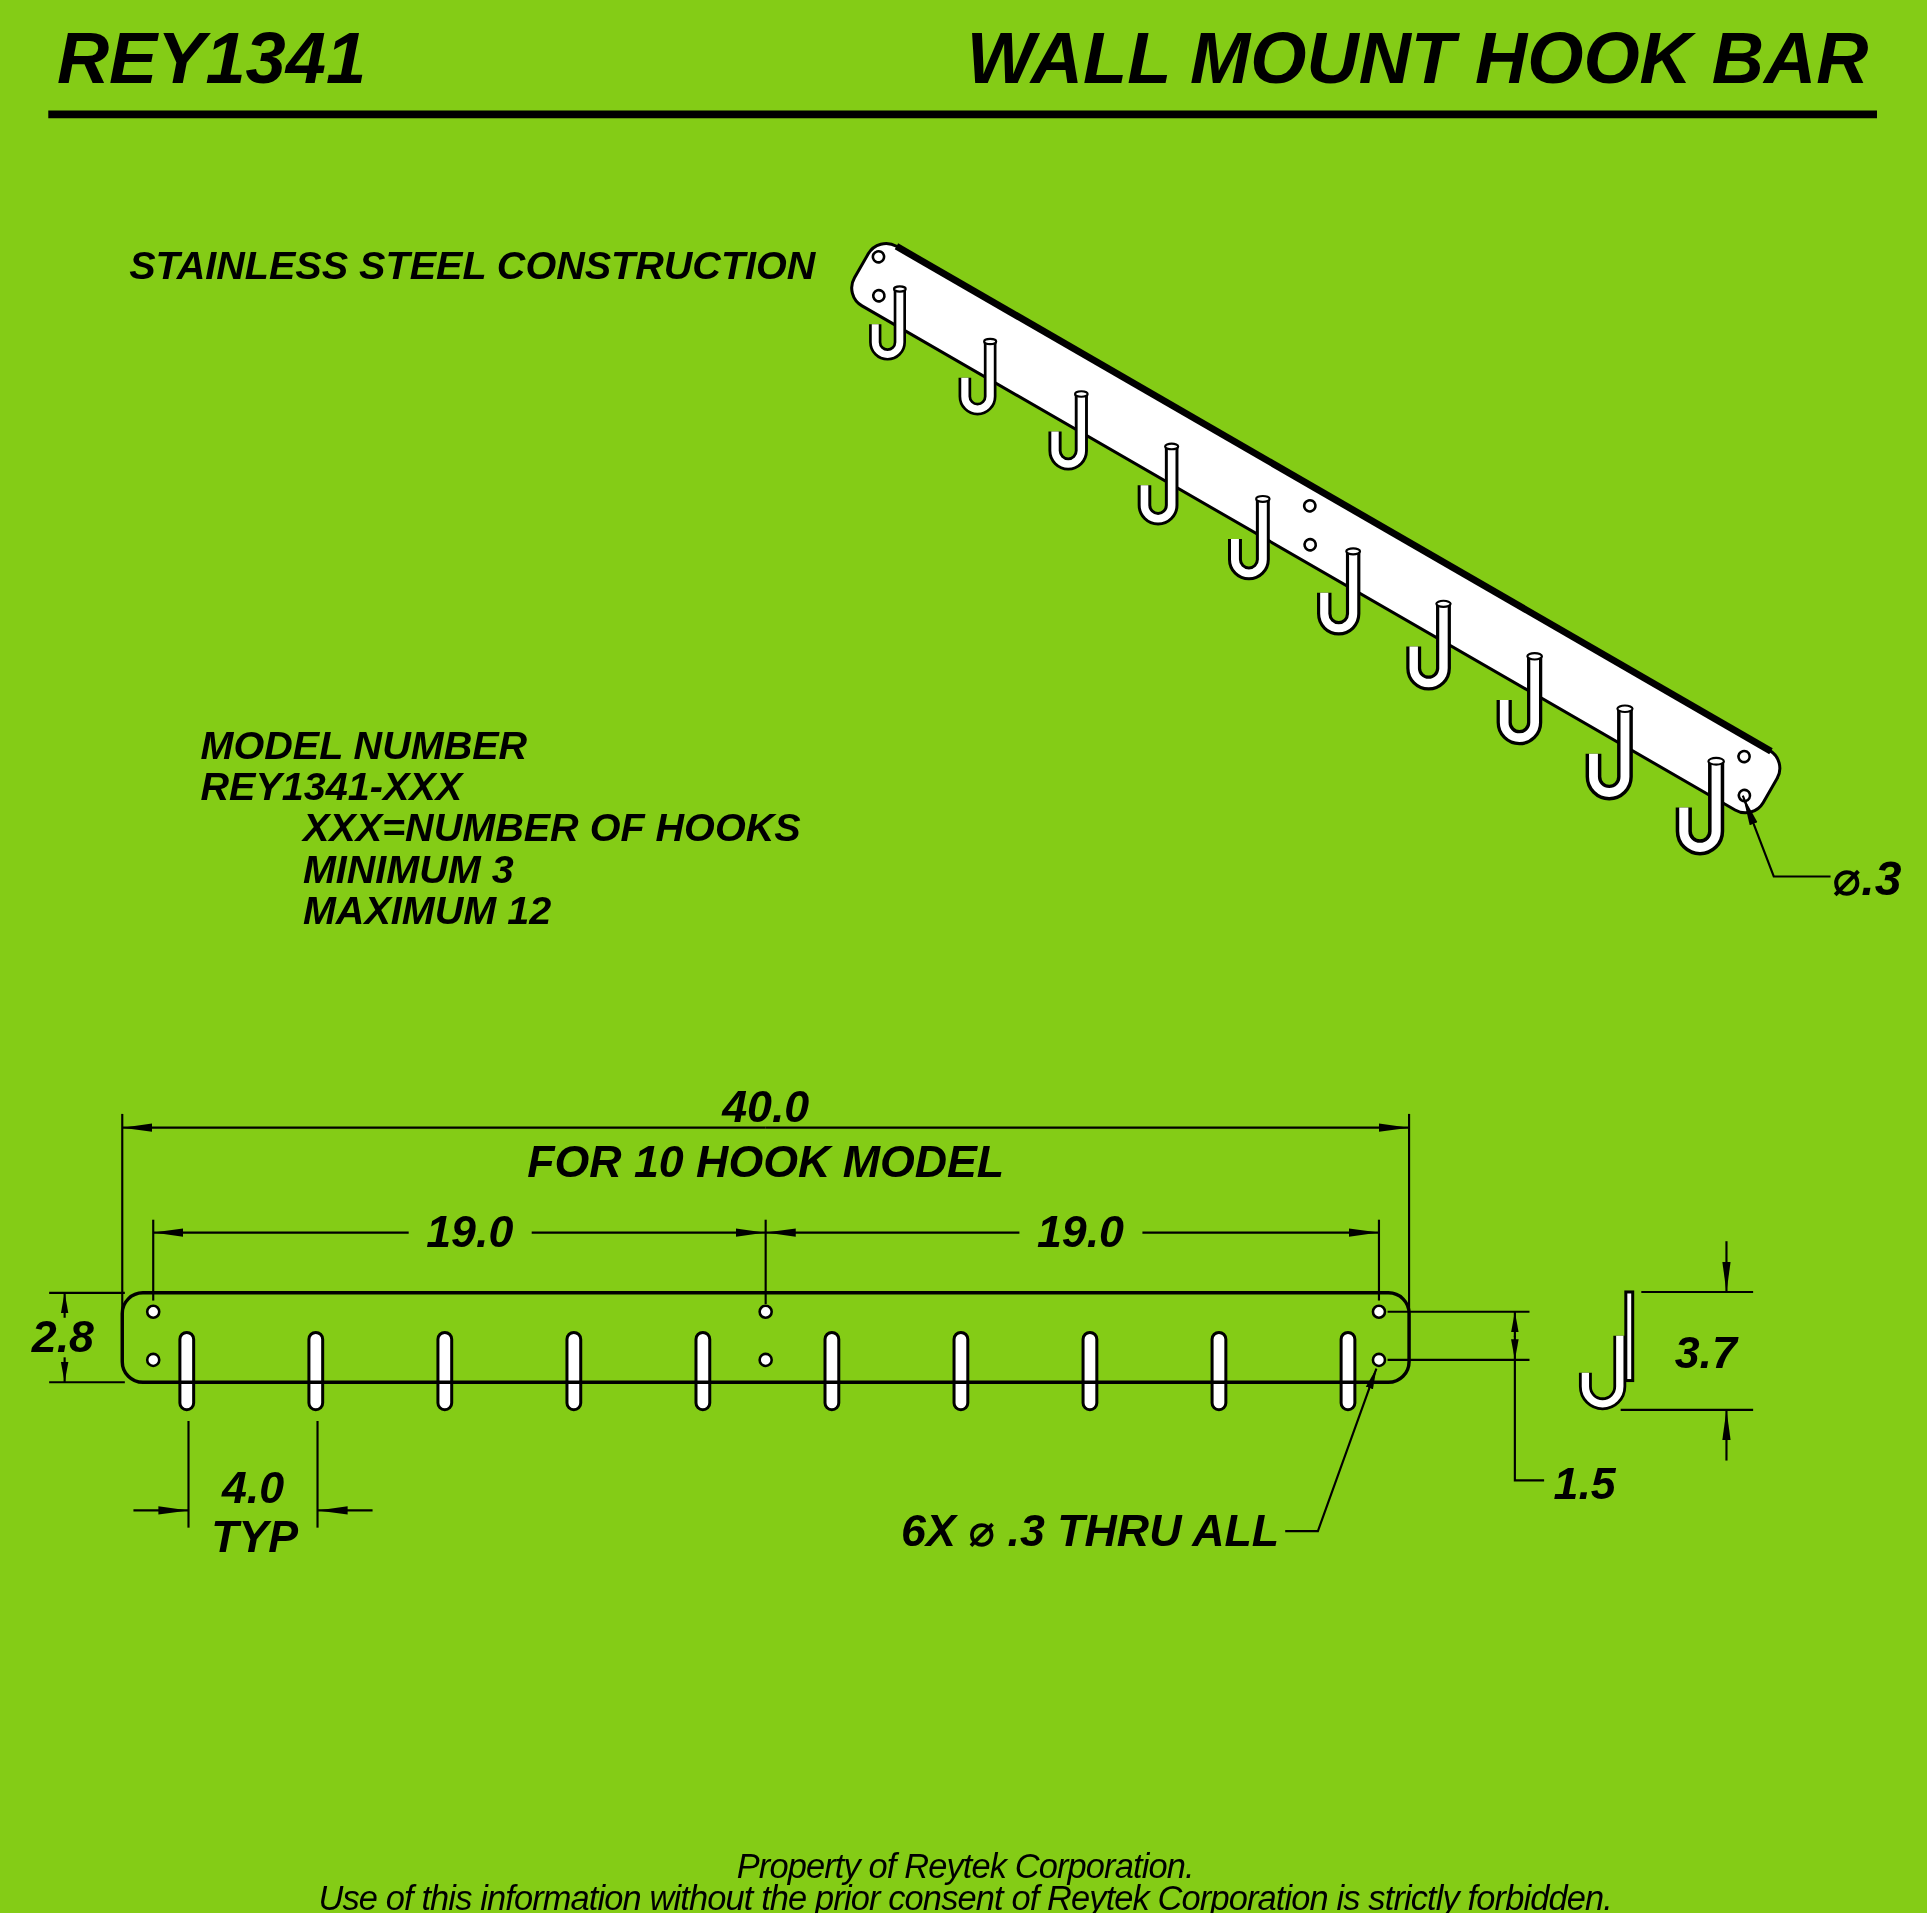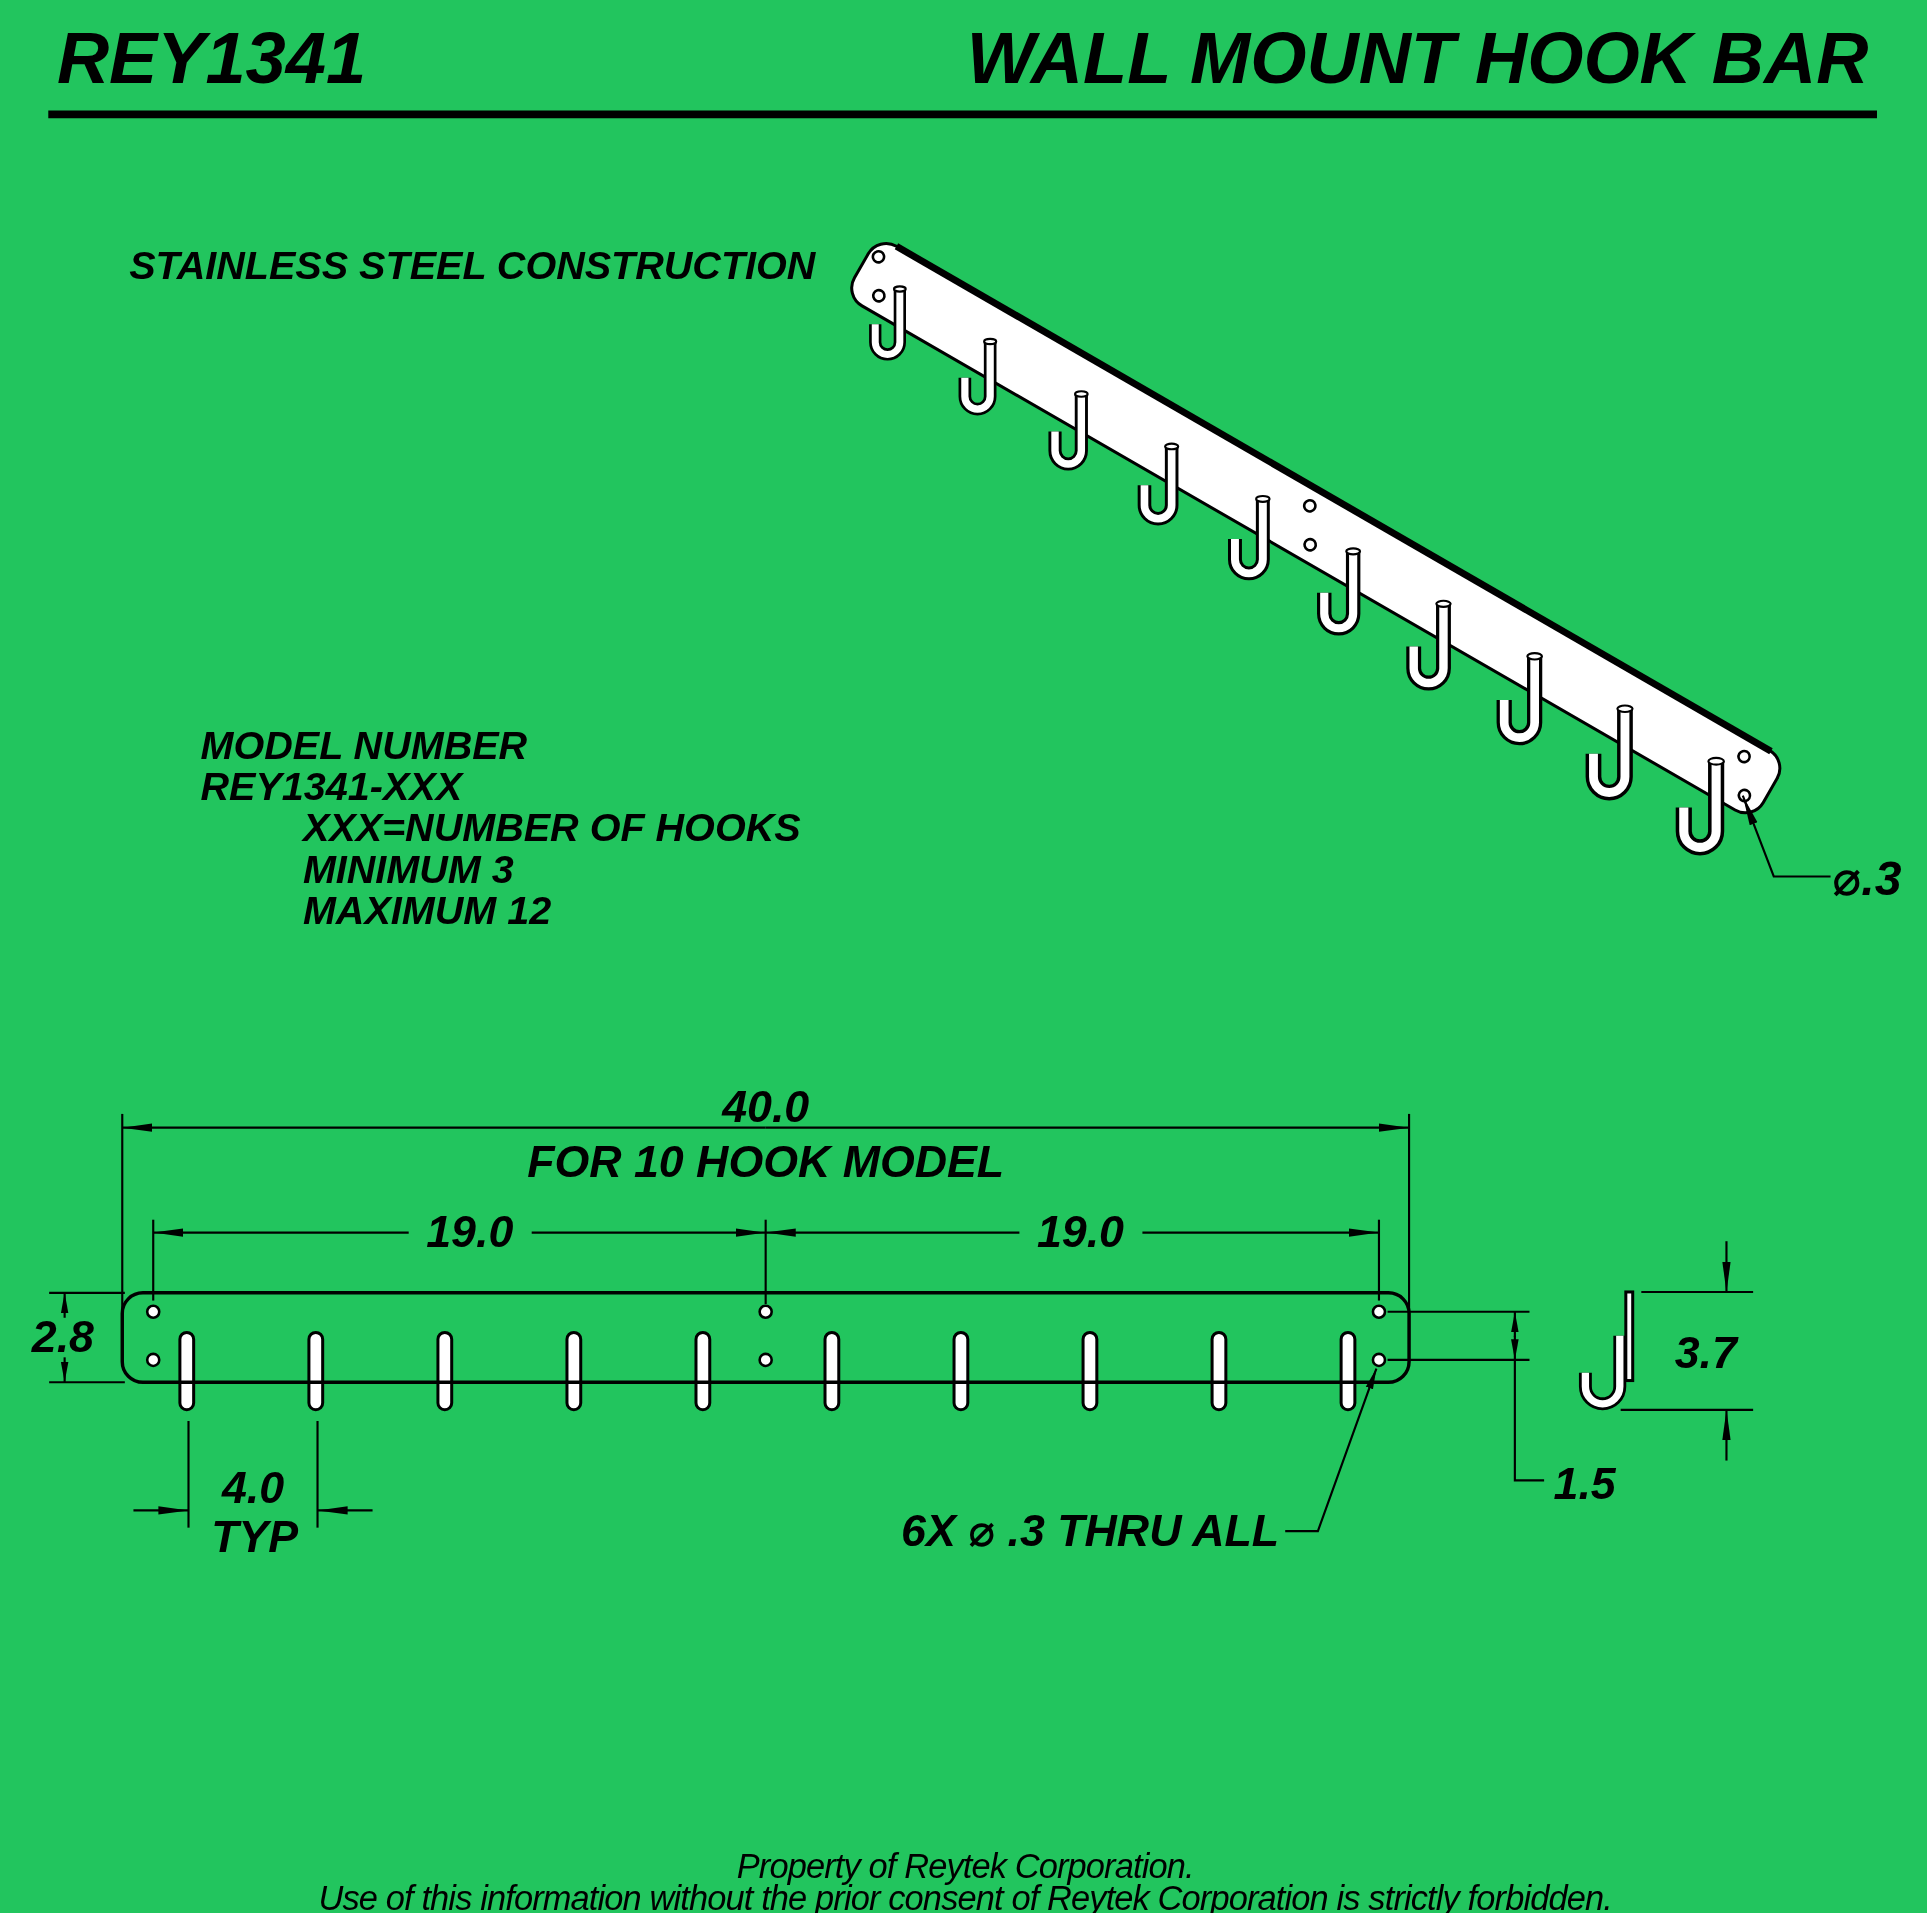--- a/index.html
+++ b/index.html
@@ -1,16 +1,16 @@
 <!DOCTYPE html>
 <html style="font-size:13.8px"><head>
 <meta charset="utf-8">
 <style>
   html,body{margin:0;padding:0;background:#ffffff;}
-  .page{width:1927px;height:1913px;position:relative;background:#22c55e;}
+  .page{width:1927px;height:1913px;position:relative;background:#84cc16;}
   svg{display:block;}
   text{font-family:"Liberation Sans","DejaVu Sans",sans-serif;font-style:italic;fill:#000;}
   .t-title{font-size:84px;font-weight:700;}
   .t-note{font-size:46px;font-weight:600;}
   .t-dim{font-size:52px;font-weight:600;}
   .t-dia{font-size:56px;font-weight:600;}
   .t-foot{font-size:40px;font-weight:400;letter-spacing:-1px;}
   .obj{fill:none;stroke:#000;stroke-width:4;}
   .obj-fill{fill:#fff;stroke:#000;stroke-width:3.5;}
   .thin{fill:none;stroke:#000;stroke-width:2.5;}

